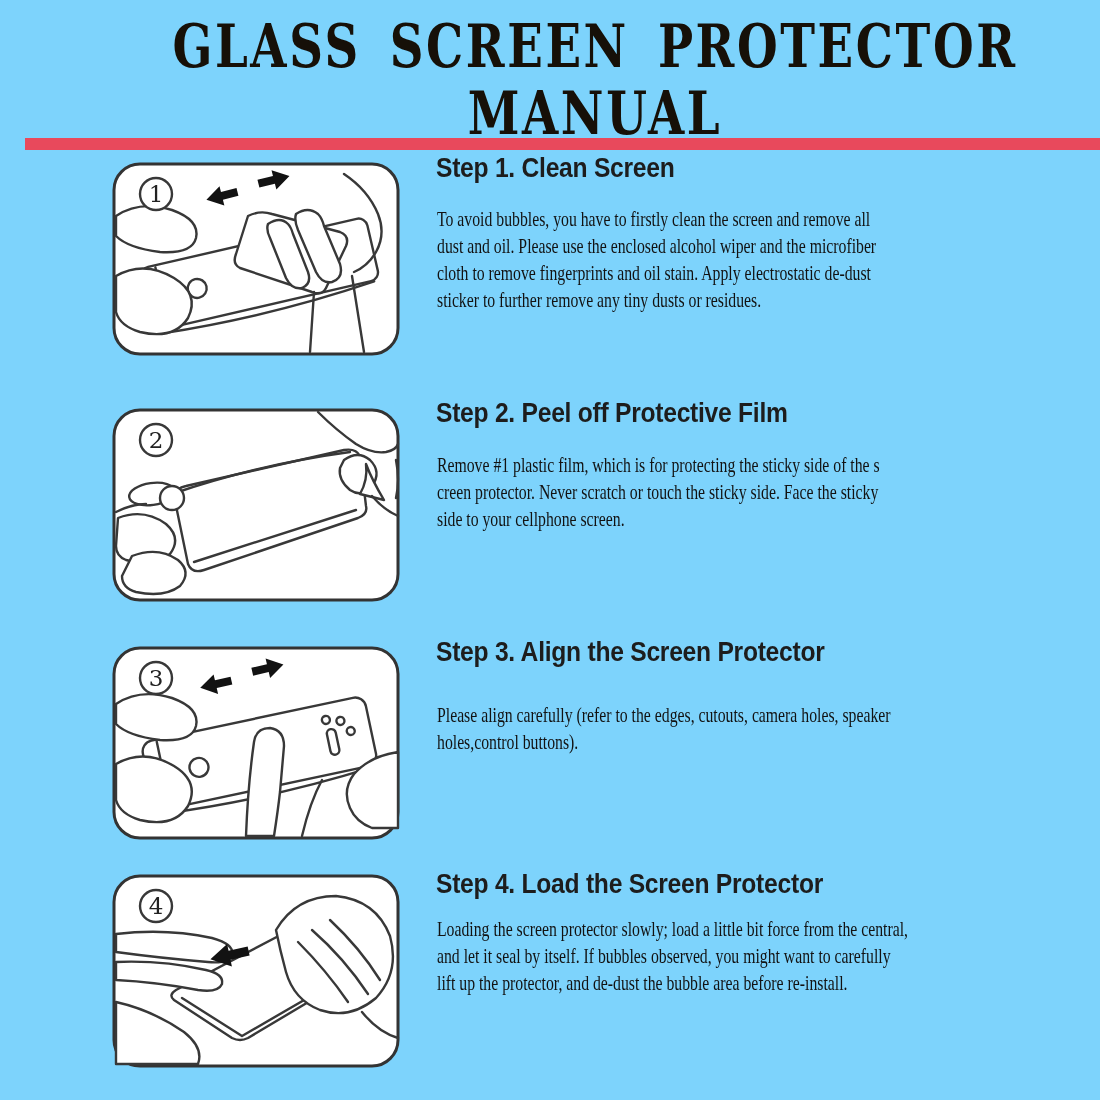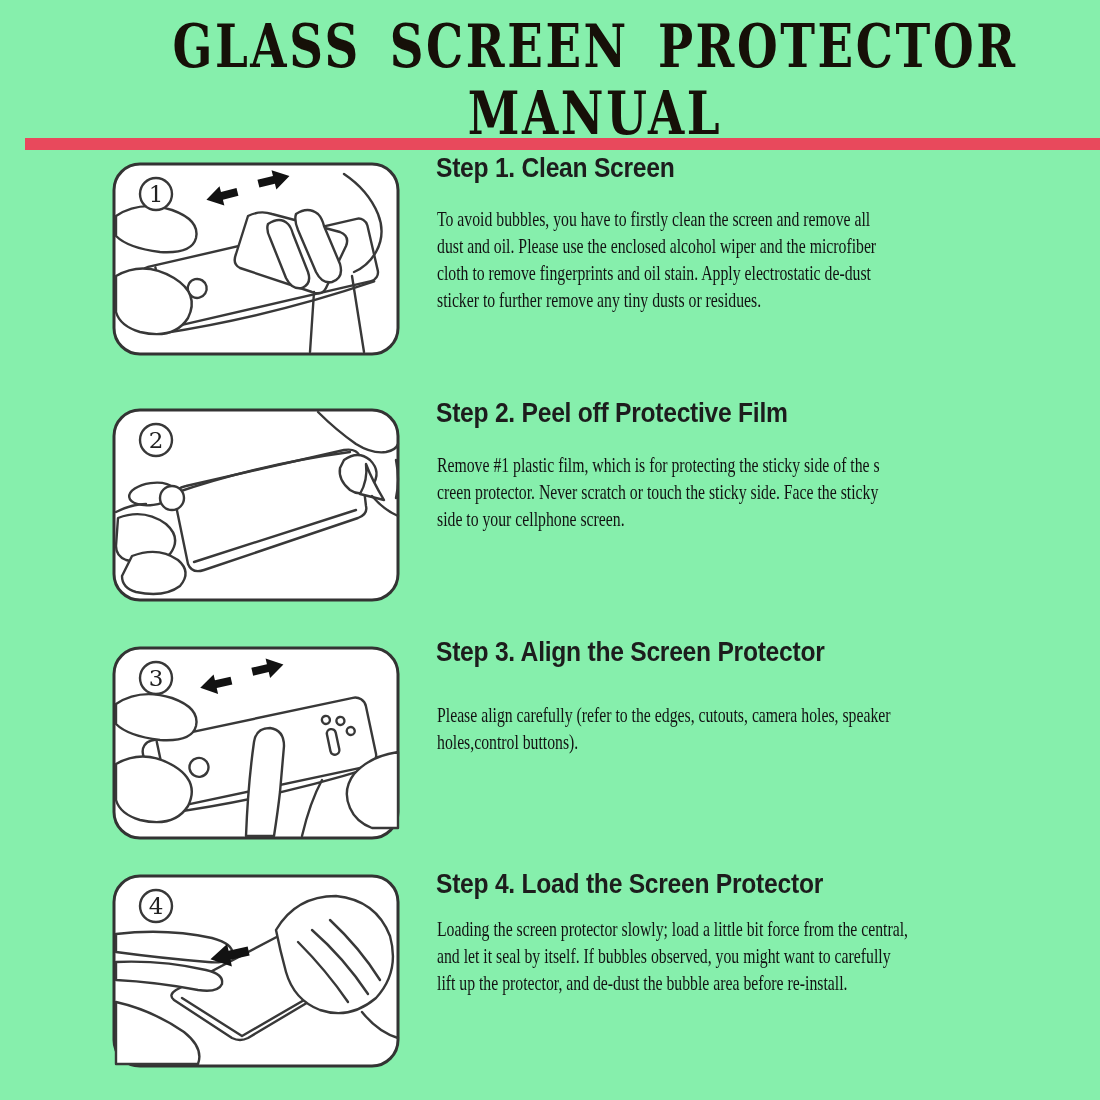--- a/index.html
+++ b/index.html
@@ -1,17 +1,17 @@
 <!DOCTYPE html>
 <html><head>
 <meta charset="utf-8">
 <style>
   html,body { margin:0; padding:0; background:#ffffff; }
   .page {
-    position:relative; width:1100px; height:1100px; background:#86efac;
+    position:relative; width:1100px; height:1100px; background:#7dd3fc;
     overflow:hidden; font-family:"Liberation Sans", sans-serif; color:#171310;
   }
   
   .title-wrap { position:absolute; left:45px; top:12px; width:1100px; text-align:center; }
   .title-line {
     display:block; font-family:"DejaVu Serif", serif; font-weight:bold;
     color:#161008; white-space:nowrap;
   }
   .title-line.one {
     font-size:55px; line-height:64px; letter-spacing:3px; word-spacing:12px;

